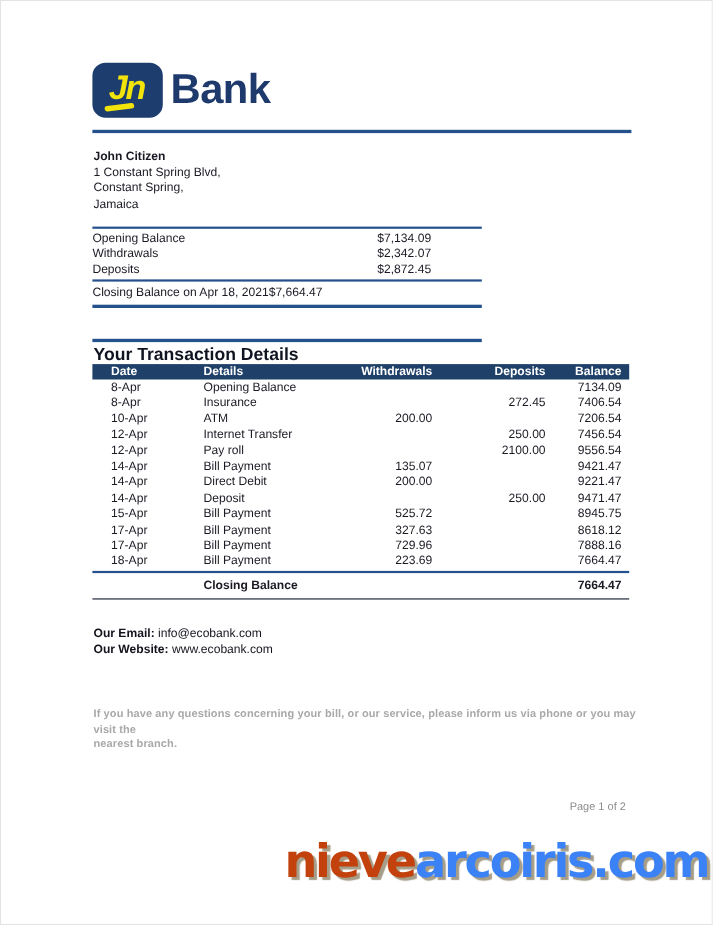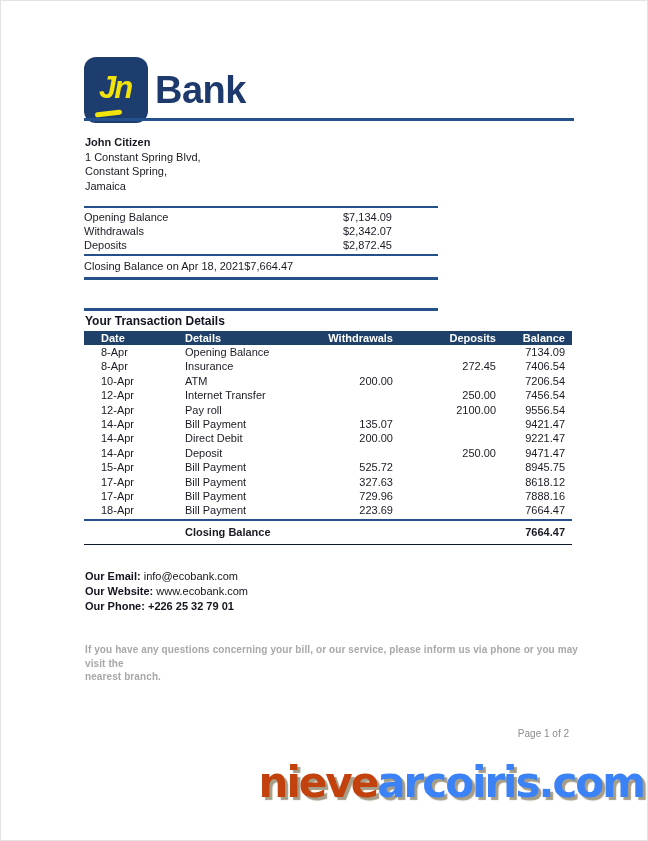--- a/index.html
+++ b/index.html
@@ -2,21 +2,21 @@
 <html><head>
 <meta charset="utf-8">
 <style>
   html,body { margin:0; padding:0; background:#ffffff; }
   body { width:648px; height:841px; font-family:"Liberation Sans", sans-serif; }
   .page { position:relative; width:646px; height:839px; background:#ffffff; overflow:hidden;
           border:1px solid #e3e3e3; box-sizing:content-box; }
 
   
   .logo { position:absolute; left:83px; top:56px; display:flex; align-items:center; }
-  .logo-badge { width:64px; height:66px; background:#1C3D6E; border-radius:12px; position:relative;
+  .logo-badge { width:64px; height:50px; background:#1C3D6E; border-radius:12px; position:relative;
                 display:flex; align-items:center; justify-content:center; }
   .logo-monogram { color:#F2E40A; font-style:italic; font-weight:bold; font-size:31px;
                    line-height:31px; transform:translate(-1px,-3px); letter-spacing:-2px; }
   .logo-swoosh { position:absolute; left:11px; bottom:8px; width:27px; height:4.5px;
                  background:#F2E40A; border-radius:3px; transform:rotate(-7deg); }
   .logo-text { font-size:38px; font-weight:bold; color:#1E3A6D; margin-left:7px; letter-spacing:-0.5px; }
 
   .top-rule { position:absolute; left:83px; top:117px; width:490px; height:3px; background:#24508C; }
 
   
@@ -26,21 +26,21 @@
   
   .summary { position:absolute; left:83px; top:205px; width:354px; font-size:11px; color:#1A1A24;
              border-top:2px solid #24508C; padding-top:2px; }
   .summary-row { display:flex; line-height:14px; }
   .summary-row .s-label { width:259px; white-space:pre-wrap; }
   .summary-closing { display:flex; border-top:2px solid #24508C; border-bottom:3px solid #24508C;
                      margin-top:2px; padding:3px 0 4px; line-height:14px; }
 
   
   .section-rule { position:absolute; left:83px; top:307px; width:354px; height:3px; background:#24508C; }
-  .txn-title { position:absolute; left:84px; top:313px; font-size:12px; font-weight:bold; color:#101420; }
+  .txn-title { position:absolute; left:84px; top:313px; font-size:16px; font-weight:bold; color:#101420; }
   .txn-table { position:absolute; left:83px; top:330px; width:488px; font-size:11px; color:#1A1A24; }
   .g { display:grid; grid-template-columns:101px 126px 85px 102px 74px; }
   .g > div { overflow:hidden; white-space:nowrap; }
   .c-date { padding-left:17px; }
   .c-wd  { text-align:right; padding-right:3px; }
   .c-dep { text-align:right; padding-right:2px; }
   .c-bal { text-align:right; padding-right:7px; }
   .txn-header { background:#1F4068; color:#ffffff; font-weight:bold; height:14px; line-height:14px; }
   .txn-row { line-height:14.4px; }
   .txn-closing { font-weight:bold; border-top:2px solid #24508C; border-bottom:1px solid #0f172a;
@@ -218,24 +218,20 @@
 
   <div class="contact">
     <div>
       <span class="label">Our Email:</span>
       <span>info@ecobank.com</span>
     </div>
     <div>
       <span class="label">Our Website:</span>
       <span>www.ecobank.com</span>
     </div>
-    <div>
-      <span class="label">Our Phone:</span>
-      <span class="bold-val">+226 25 32 79 01</span>
-    </div>
   </div>
 
   <div class="disclaimer">
     <div>If you have any questions concerning your bill, or our service, please inform us via phone or you may visit the</div>
     <div>nearest branch.</div>
   </div>
 
   <div class="page-indicator">Page 1 of 2</div>
 
   <div class="watermark"><span class="wm-seg" style="color: #c2410c;">nieve</span><span class="wm-seg" style="color: #3b82f6;">arcoiris</span><span class="wm-seg" style="color: #3b82f6;">.com</span></div>

